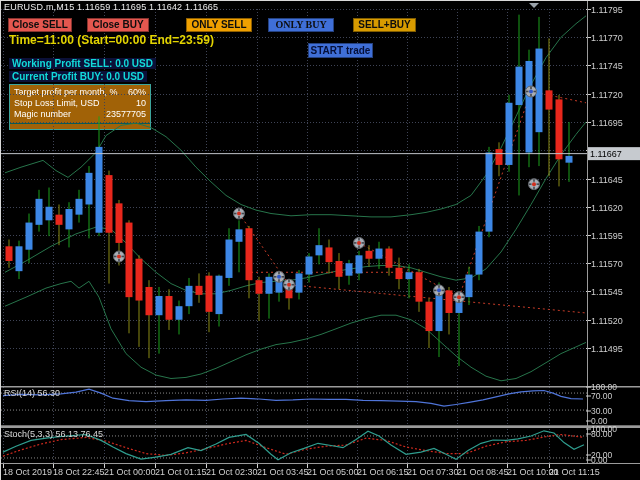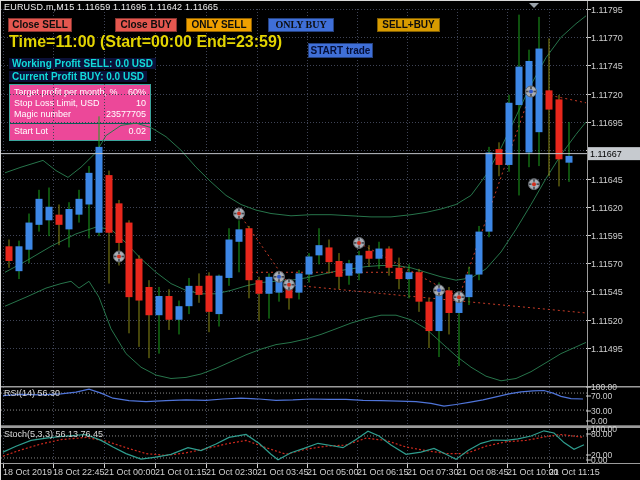--- a/index.html
+++ b/index.html
@@ -6,32 +6,32 @@
   #win{position:relative;width:640px;height:480px;background:#000;overflow:hidden;
        font-family:"Liberation Sans",sans-serif;
        border-top:1px solid #d9d9d9;border-left:1px solid #d9d9d9;box-sizing:border-box;}
   #chart-svg{position:absolute;left:0;top:0;z-index:5;}
   .ovl{position:absolute;z-index:10;white-space:nowrap;}
   #title{left:3px;top:1px;font-size:9px;color:#ececec;letter-spacing:.2px;}
   .btn{position:absolute;z-index:10;height:12px;line-height:12px;text-align:center;
        font-size:10px;font-weight:700;color:#0d0d0d;border:1px solid rgba(0,0,0,.4);
        box-sizing:content-box;cursor:pointer;}
   #btn-close-sell{left:7px;top:17px;width:62px;background:#e4574f;}
-  #btn-close-buy{left:86px;top:17px;width:60px;background:#e4574f;margin-left:28px;}
+  #btn-close-buy{left:86px;top:17px;width:60px;background:#e4574f;}
   #btn-only-sell{left:185px;top:17px;width:64px;background:#f0a000;}
   #btn-only-buy{left:267px;top:17px;width:64px;background:#3f6fd8;font-family:Liberation Serif, serif;}
-  #btn-sell-buy{left:352px;top:17px;width:61px;background:#d89b00;margin-left:24px;}
+  #btn-sell-buy{left:352px;top:17px;width:61px;background:#d89b00;}
   #btn-start-trade{left:307px;top:42px;width:63px;height:13px;line-height:13px;background:#3f6fd8;color:#05103a;}
-  .ytext{color:#e3d400;font-size:16px;font-weight:700;}
+  .ytext{color:#e3d400;font-size:12px;font-weight:700;}
   #time-line{left:8px;top:32px;}
   #stop-line{left:8px;top:45px;}
   .cyan{color:#12dada;font-size:10px;font-weight:700;background:#0b1038;padding:0 3px;}
   #profit-sell{left:8px;top:57px;}
   #profit-buy{left:8px;top:70px;}
-  #info-panel{left:8px;top:83px;width:142px;z-index:2;background:#ec4899;
+  #info-panel{left:8px;top:83px;width:142px;z-index:2;background:#a16207;
               border:1px solid #3ca59d;box-sizing:border-box;padding:2px 4px 3px 4px;}
   .prow{display:flex;justify-content:space-between;font-size:9px;color:#fff;height:11px;line-height:11px;}
   .psep{border-top:1px solid #0a5a55;margin:3px -4px 2px -4px;}
   .ind-label{font-size:9px;color:#d6d6d6;}
   #rsi-label{left:3px;top:387px;}
   #stoch-label{left:3px;top:428px;}
 </style>
 </head>
 <body>
 
@@ -362,22 +362,18 @@
     </div>
     <div class="prow">
       <span>Stop Loss Limit, USD</span>
       <span>10</span>
     </div>
     <div class="prow">
       <span>Magic number</span>
       <span>23577705</span>
     </div>
     <div class="psep"></div>
-    <div class="prow">
-      <span>Start Lot</span>
-      <span>0.02</span>
-    </div>
   </div>
 
   <div id="rsi-label" class="ovl ind-label">RSI(14) 56.30</div>
   <div id="stoch-label" class="ovl ind-label">Stoch(5,3,3) 56.13 76.45</div>
 
 </div>
 
 </body></html>

